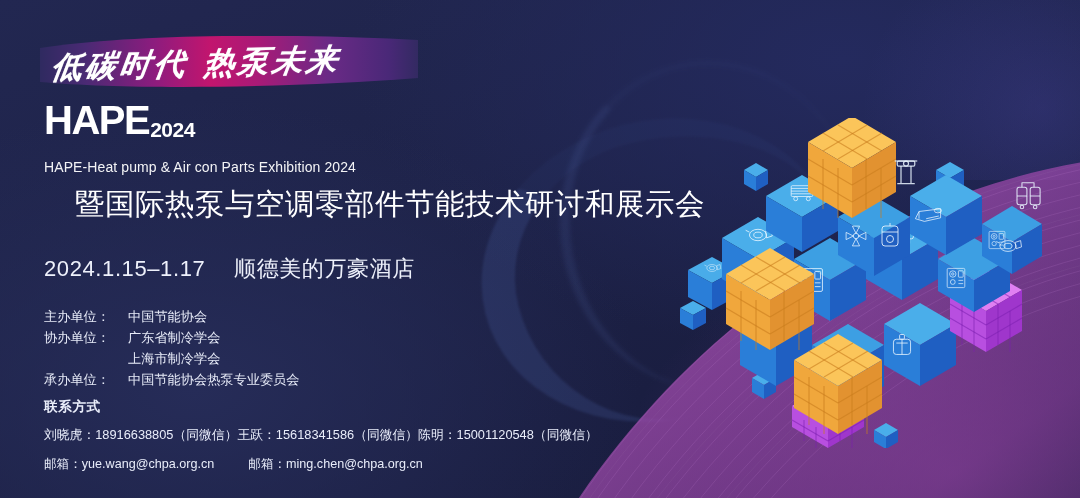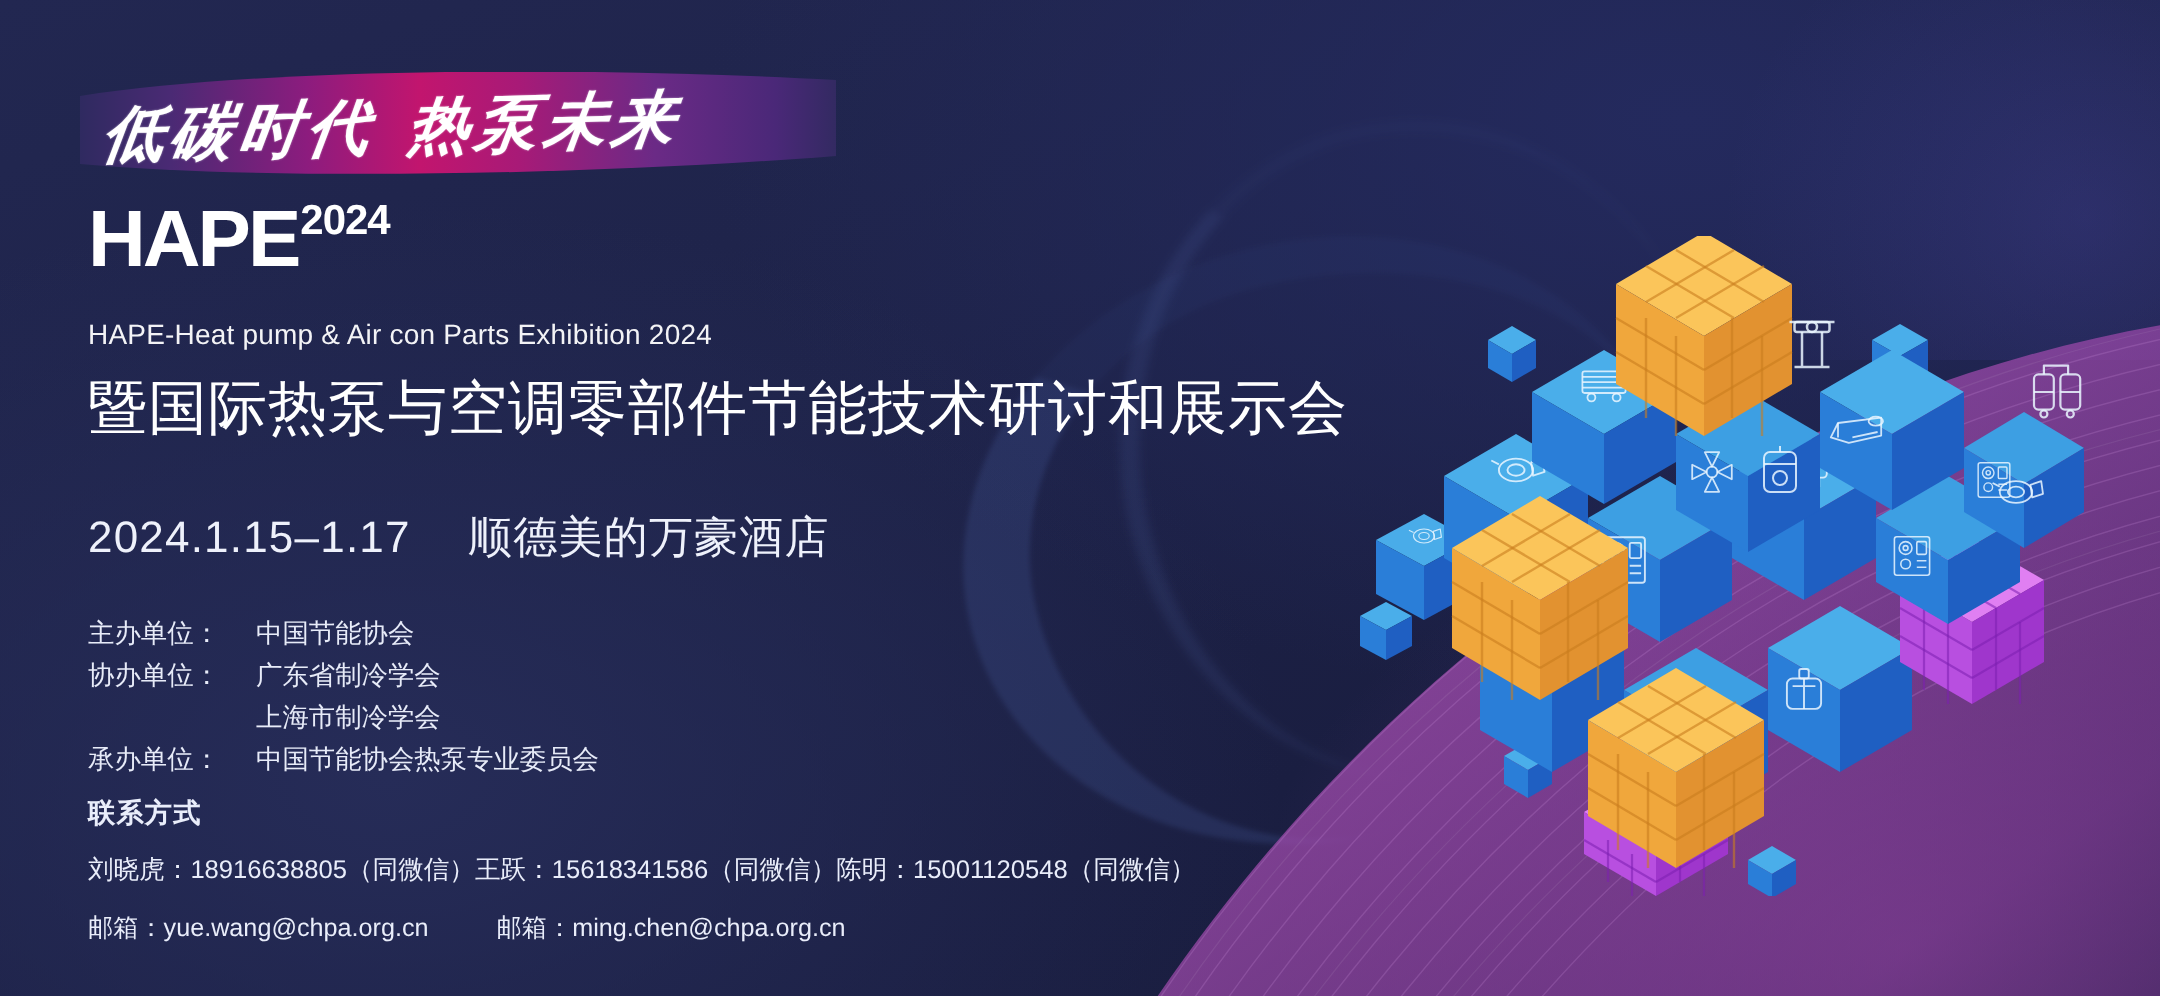--- a/index.html
+++ b/index.html
@@ -98,21 +98,21 @@
     position:absolute;
     left:44px; top:100px;
     width:680px;
   }
   .title-row {
     display:flex; align-items:flex-end;
     line-height:1;
   }
   .brand-col { position:relative; padding-right:6px; }
   .brand {
-    display:flex; align-items:flex-start;
+    display:flex; align-items:flex-end;
     color:#ffffff;
     font-weight:bold;
     letter-spacing:-1px;
   }
   .brand .hape {
     font-size:40px;
     font-weight:bold;
     letter-spacing:-1.5px;
   }
   .brand .year {
@@ -138,20 +138,21 @@
     margin-left:8px;
     margin-bottom:5px;
   }
   .title-cn2 {
     color:#ffffff;
     font-size:29.5px;
     font-weight:normal;
     letter-spacing:0.5px;
     white-space:nowrap;
     margin-top:11px;
+    margin-left:31px;
   }
 
   .datevenue {
     margin-top:29px;
     color:#eef1fb;
     font-size:22px;
     letter-spacing:0.6px;
     white-space:nowrap;
   }
   .datevenue .venue { margin-left:22px; }

